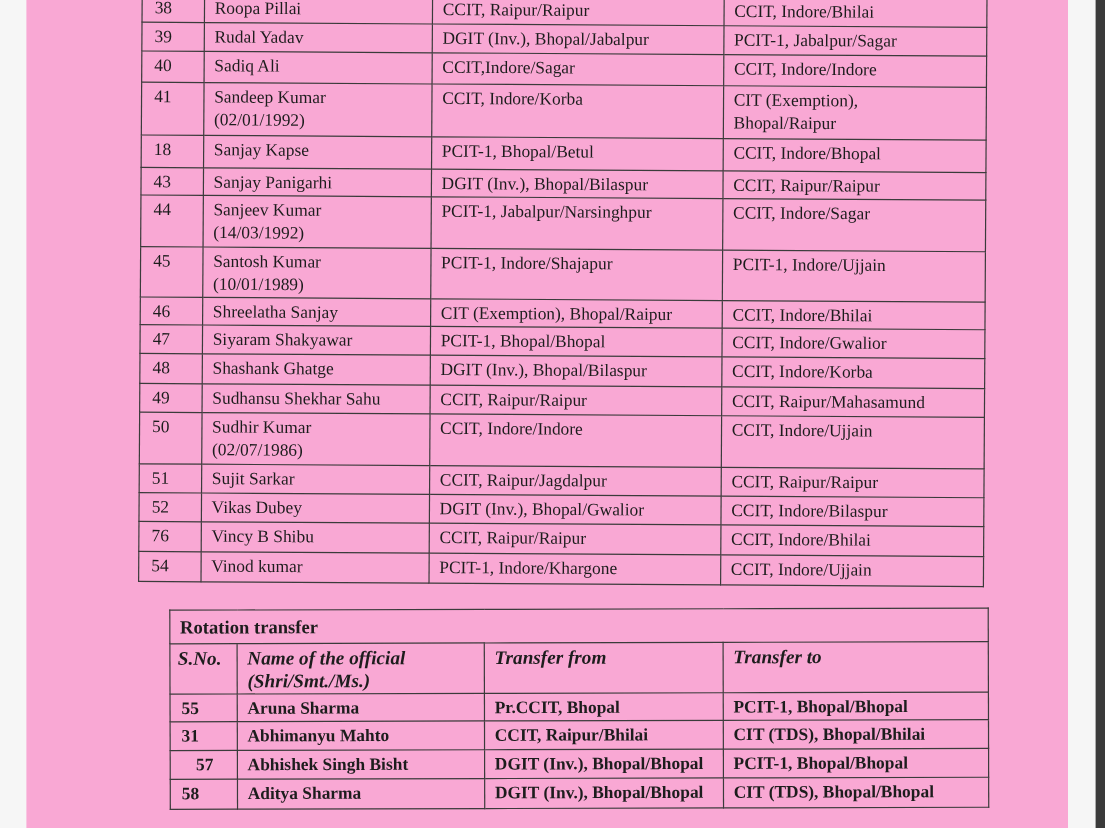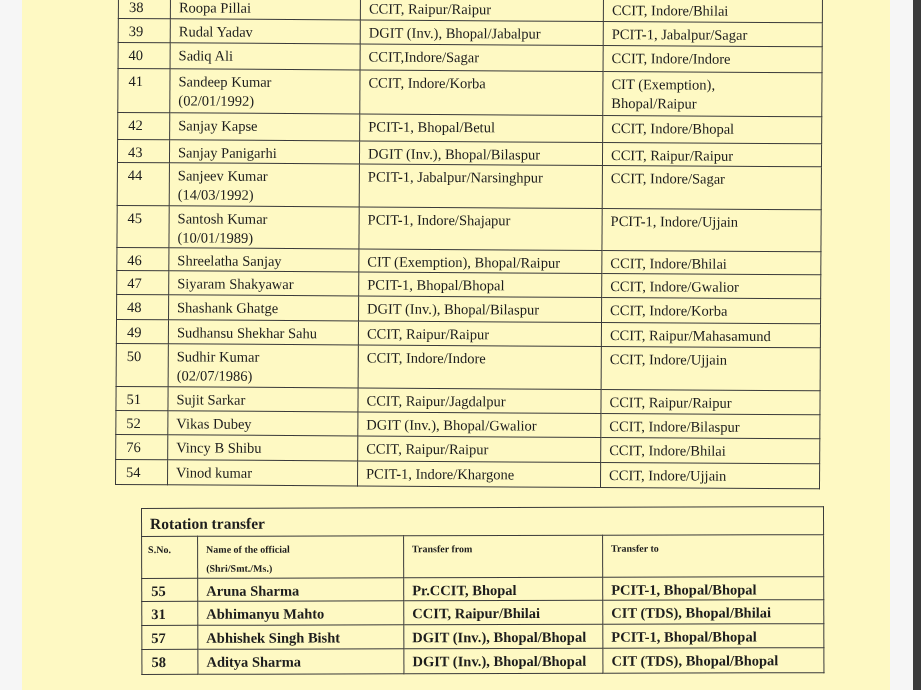--- a/index.html
+++ b/index.html
@@ -4,41 +4,41 @@
 <style>
   html, body { margin:0; padding:0; }
   body {
     width:921px; height:690px; overflow:hidden; position:relative;
     background:#f6f6f6;
     font-family:"Liberation Serif","DejaVu Serif",serif;
     color:#1d1d1d;
   }
   .page {
     position:absolute; left:22px; top:0; width:868px; height:690px;
-    background:#fef9c3;
+    background:#f9a8d4;
   }
   .edge-strip {
     position:absolute; left:913px; top:0; width:8px; height:690px; background:#3a3a3a;
   }
   table {
     position:absolute; border-collapse:collapse; table-layout:fixed;
     font-size:14.5px; line-height:19px;
   }
   td, th {
     border:1.4px solid #3b3b3b; padding:0 0 0 8px; vertical-align:top; text-align:left;
     overflow:hidden; white-space:nowrap;
   }
   th { font-weight:bold; }
   #main-table { left:96px; top:-6px; width:704px; transform:rotate(0.35deg); transform-origin:0 0; }
   #main-table td { padding-top:3px; }
   #main-table td.num { padding-left:10px; }
   #rotation-table { left:119px; top:508px; width:682px; transform:rotate(-0.15deg); transform-origin:0 0; }
   #rotation-table td { padding-top:3px;font-weight:bold; }
   #rotation-table .title-cell { font-size:15.5px; font-weight:bold; padding-top:5px; height:22px; }
-  #rotation-table th { padding-top:3px; font-size:10px; }
+  #rotation-table th { padding-top:3px; font-size:16px;font-style:italic; }
 </style>
 </head>
 <body>
 
 <div class="page">
   <table id="main-table">
     <colgroup>
       <col style="width:52px">
       <col style="width:190px">
       <col style="width:243px">
@@ -89,21 +89,21 @@
           </td>
           <td>
             <div>CCIT, Indore/Korba</div>
           </td>
           <td>
             <div>CIT (Exemption),</div>
             <div>Bhopal/Raipur</div>
           </td>
         </tr>
         <tr style="height: 27px;">
-          <td class="num">42</td>
+          <td class="num">18</td>
           <td>
             <div>Sanjay Kapse</div>
           </td>
           <td>
             <div>PCIT-1, Bhopal/Betul</div>
           </td>
           <td>
             <div>CCIT, Indore/Bhopal</div>
           </td>
         </tr>
@@ -285,21 +285,21 @@
           <td>Pr.CCIT, Bhopal</td>
           <td>PCIT-1, Bhopal/Bhopal</td>
         </tr>
         <tr style="height: 24px;">
           <td style="padding-left: 9px;">31</td>
           <td>Abhimanyu Mahto</td>
           <td>CCIT, Raipur/Bhilai</td>
           <td>CIT (TDS), Bhopal/Bhilai</td>
         </tr>
         <tr style="height: 24px;">
-          <td style="padding-left: 9px;">57</td>
+          <td style="padding-left: 21px;">57</td>
           <td>Abhishek Singh Bisht</td>
           <td>DGIT (Inv.), Bhopal/Bhopal</td>
           <td>PCIT-1, Bhopal/Bhopal</td>
         </tr>
         <tr style="height: 25px;">
           <td style="padding-left: 9px;">58</td>
           <td>Aditya Sharma</td>
           <td>DGIT (Inv.), Bhopal/Bhopal</td>
           <td>CIT (TDS), Bhopal/Bhopal</td>
         </tr>

